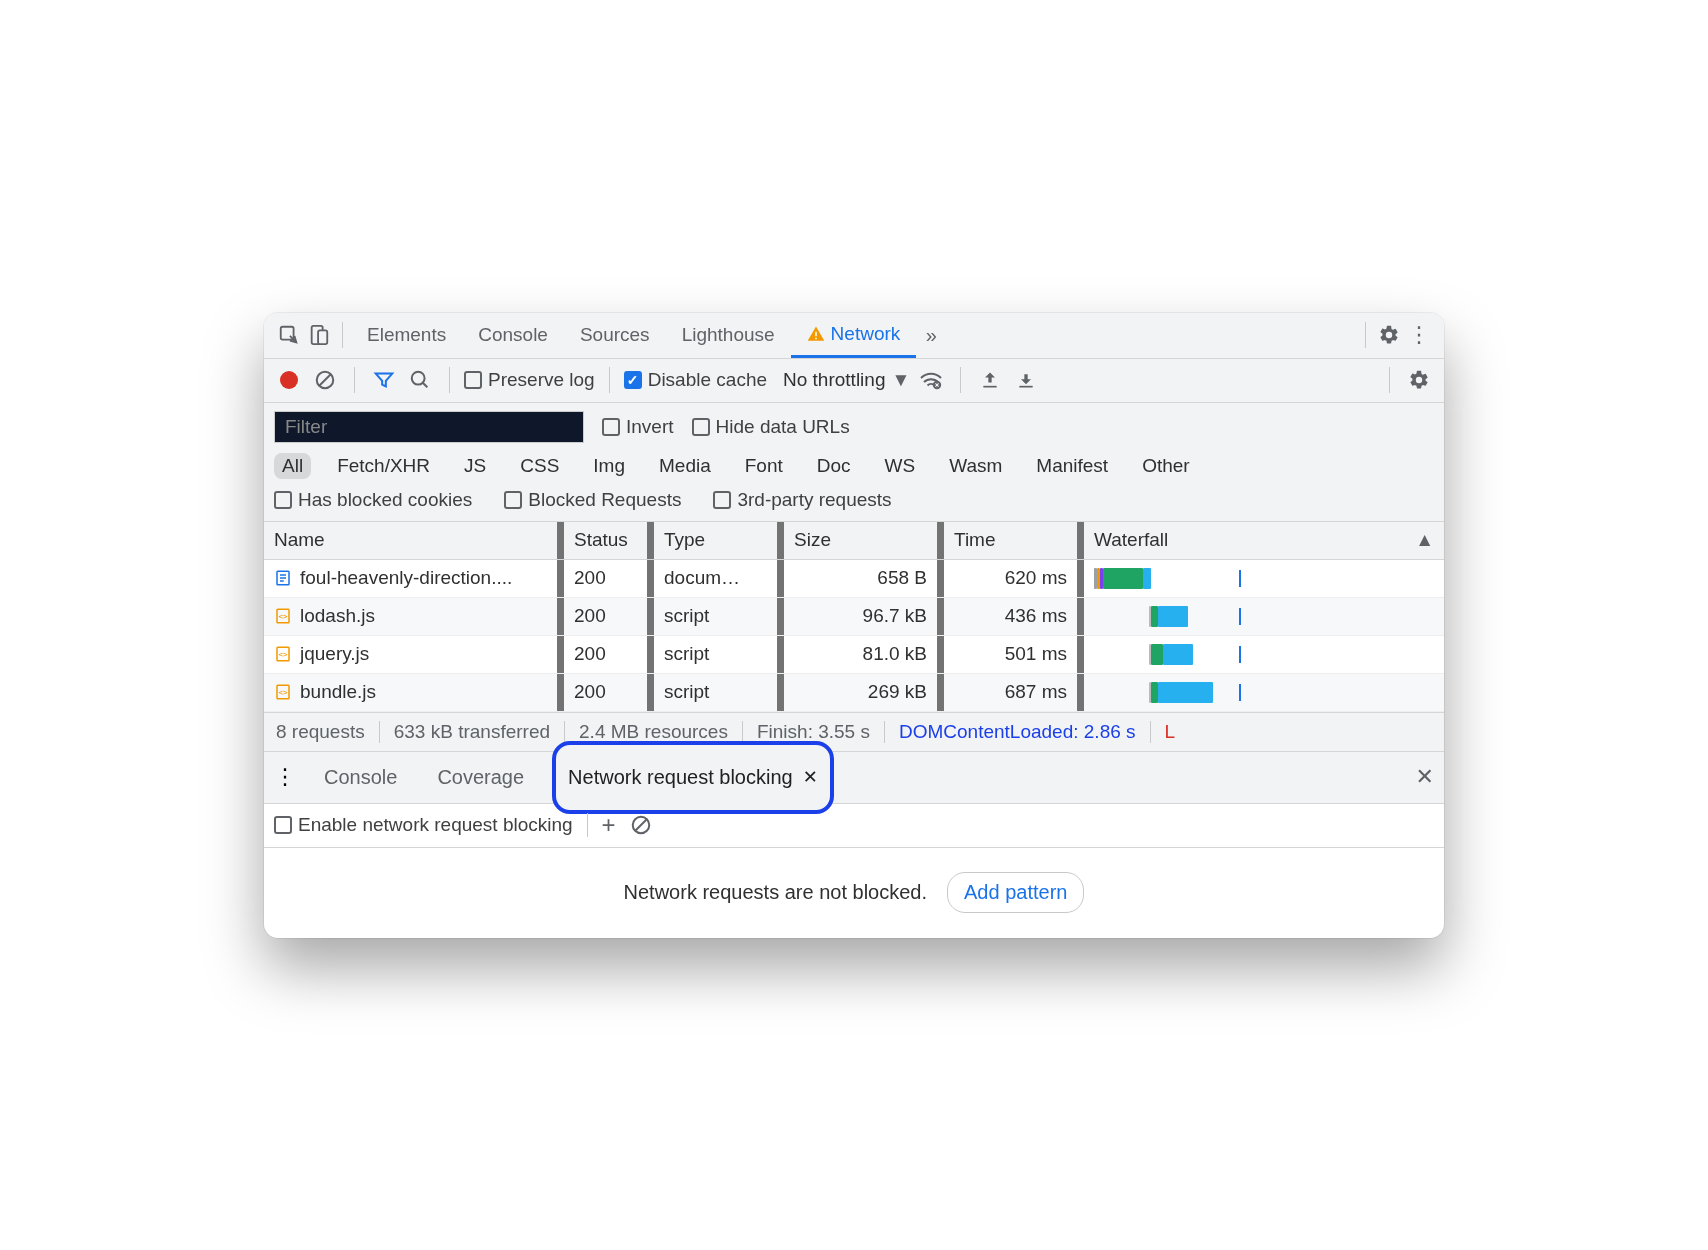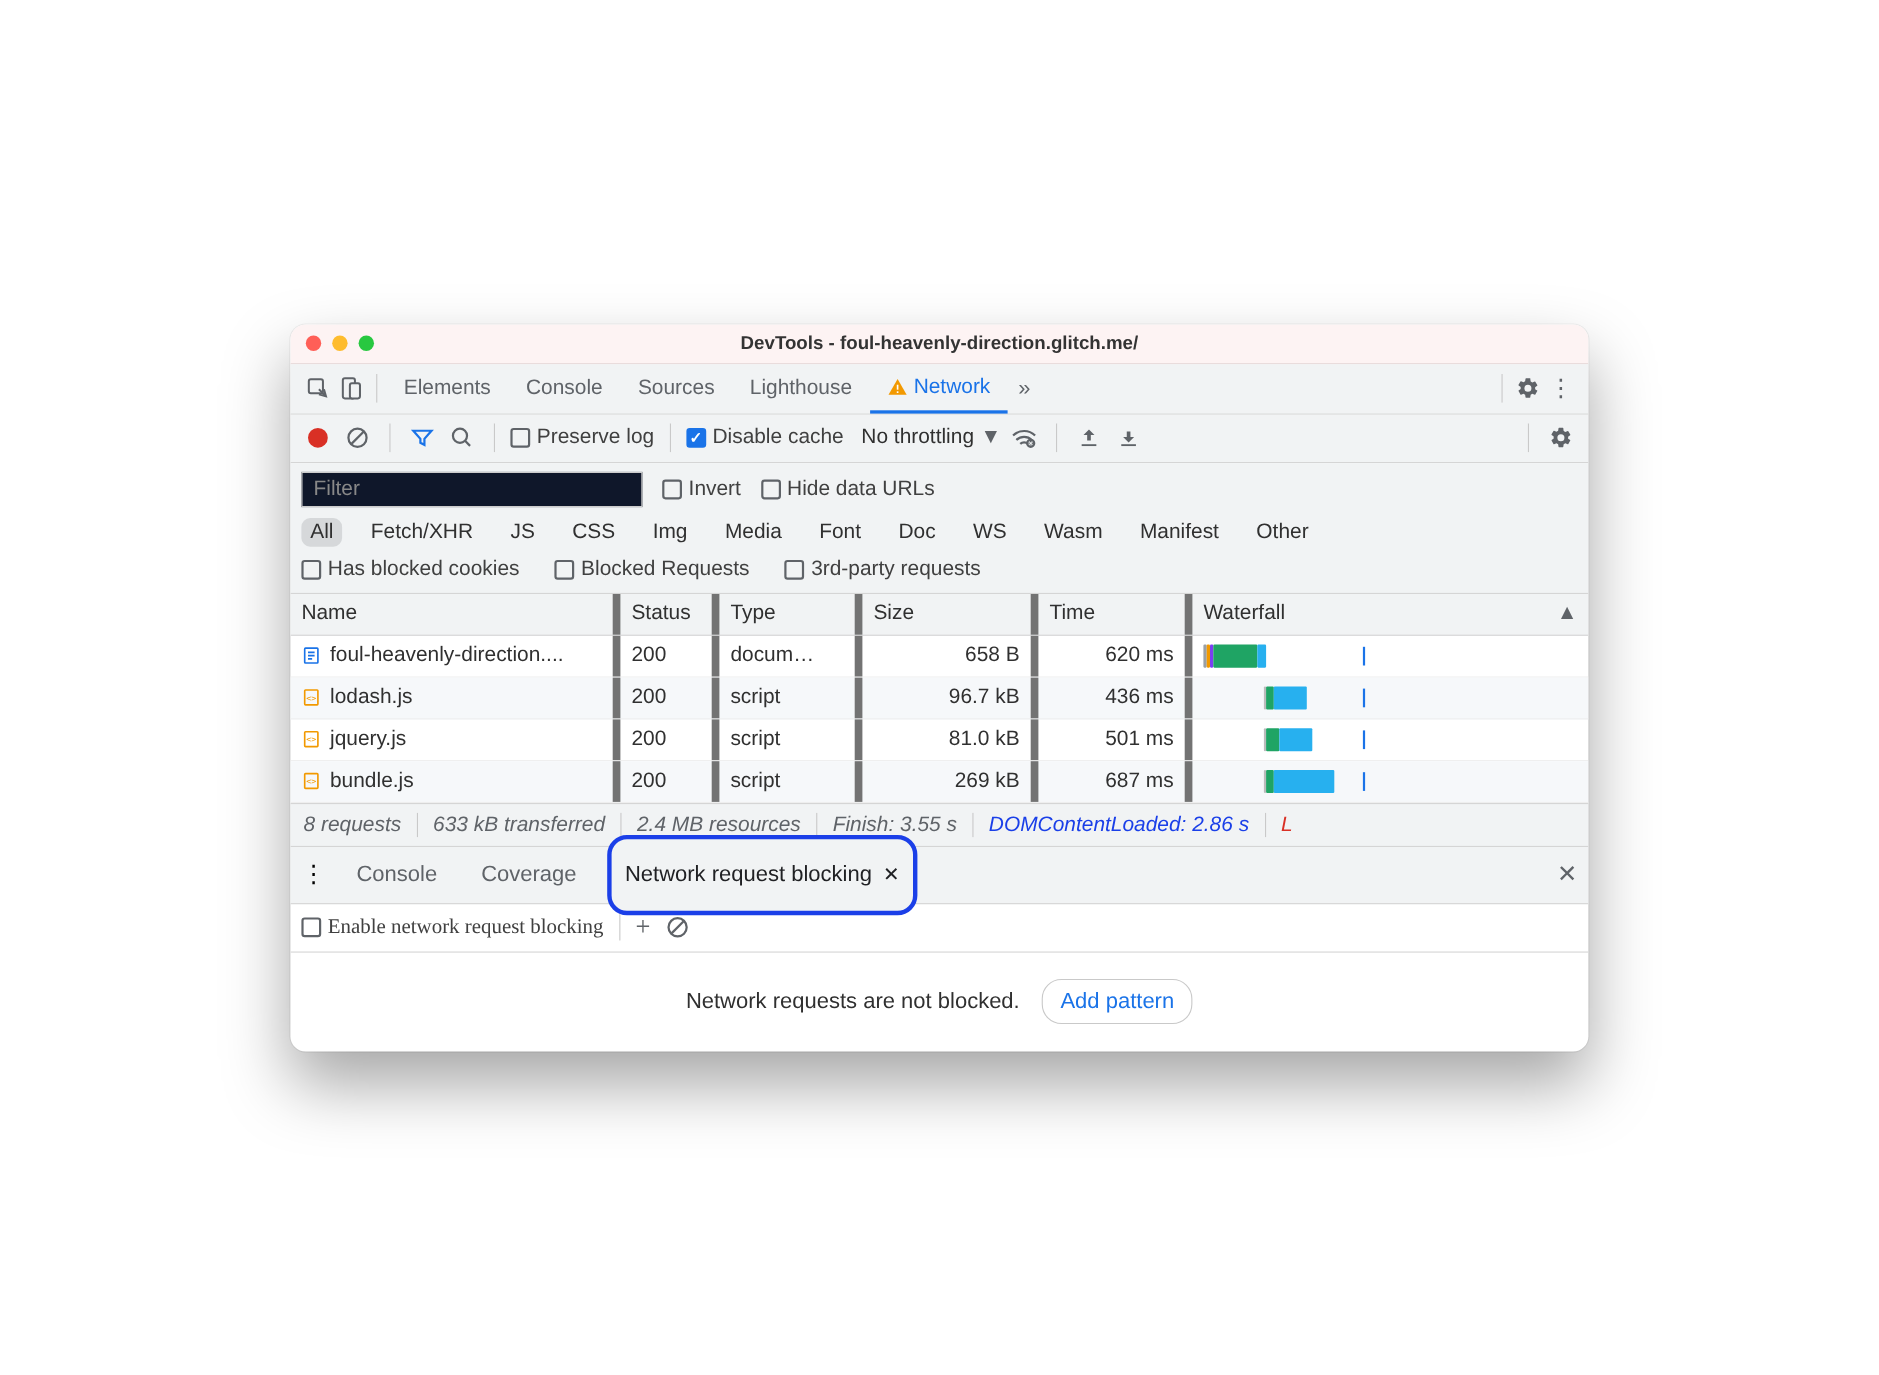--- a/index.html
+++ b/index.html
@@ -115,21 +115,21 @@
   .wf-bar { position: absolute; top: 0; bottom: 0; border-radius: 1px; }
   .wf-tick { position: absolute; top: 2px; bottom: 2px; width: 2px; background: #bbb; }
 
   .summary {
     display: flex; align-items: center;
     background: #f1f3f4;
     border-top: 1px solid #d5d5d5;
     border-bottom: 1px solid #d5d5d5;
     height: 40px; font-size: 19px; color: #5f6368;
     padding: 0 12px; gap: 0;
-    overflow: hidden; white-space: nowrap; font-style: italic;
+    overflow: hidden; white-space: nowrap;
   }
   .summary .seg { padding: 0 14px; border-right: 1px solid #c9c9c9; }
   .summary .seg:first-child { padding-left: 0; }
   .summary .blue { color: #1a3fe8; }
   .summary .red { color: #d93025; }
 
   .drawer-tabs {
     display: flex; align-items: center;
     background: #f1f3f4;
     height: 52px;
@@ -140,46 +140,38 @@
   .drawer-tab.highlight {
     border: 4px solid #1b3fe8; border-radius: 18px;
     color: #202124; background: #f1f3f4;
     padding: 21px 12px;
   }
   .drawer-close { margin-left: auto; font-size: 22px; color: #5f6368; }
 
   .blocking-bar {
     display: flex; align-items: center; height: 44px;
     border-bottom: 1px solid #d5d5d5; padding: 0 10px; gap: 14px;
-    font-size: 19px; color: #303030; font-family: Liberation Serif, serif;
+    font-size: 19px; color: #303030;
   }
   .blocking-body {
     display: flex; align-items: center; justify-content: center;
     height: 90px; gap: 20px; font-size: 20px; color: #303030;
   }
   .btn-outline {
     border: 1px solid #c9c9c9; border-radius: 18px; padding: 8px 16px;
     color: #1a73e8; font-size: 20px; background: #fff;
   }
 
   svg { display: block; }
 </style>
 </head>
 <body>
 
 <div class="window">
 
-  <div class="titlebar">
-    <div class="traffic">
-      <div class="dot red"></div>
-      <div class="dot yellow"></div>
-      <div class="dot green"></div>
-    </div>
-    <div class="title">DevTools - foul-heavenly-direction.glitch.me/</div>
-  </div>
 
   <div class="tabbar">
     <div class="iconbtn">
       <svg width="22" height="22" viewBox="0 0 24 24" fill="none" stroke="#5f6368" stroke-width="2">
           <rect x="3" y="3" width="14" height="14" rx="2"></rect>
           <path d="M13 13l7 7M18 13l2 7-7-2"></path>
         </svg>
     </div>
     <div class="iconbtn">
       <svg width="22" height="22" viewBox="0 0 24 24" fill="none" stroke="#5f6368" stroke-width="2">

